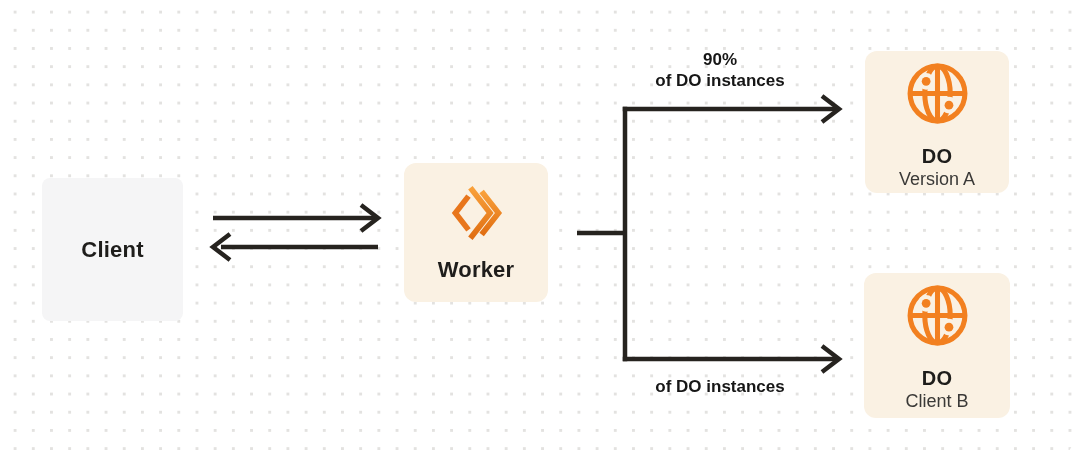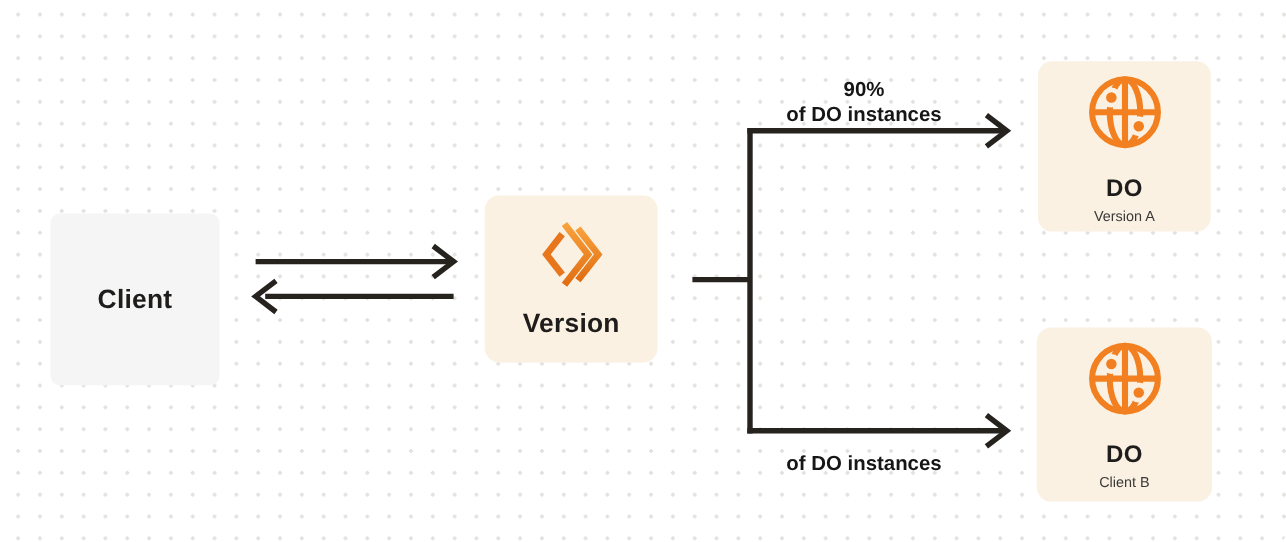--- a/index.html
+++ b/index.html
@@ -51,27 +51,27 @@
     background:var(--node-cream);border-radius:12px;
     justify-content:flex-start;padding-top:10px;box-sizing:border-box;
   }
   .node-do-a{left:865px;top:51px;width:144px;height:142px;}
   .node-do-b{left:864px;top:273px;width:146px;height:145px;}
   .node-do .do-title{
     margin-top:14px;font-size:20px;font-weight:700;color:var(--text-primary);
     line-height:24px;letter-spacing:.3px;
   }
   .node-do .do-subtitle{
-    font-size:12px;font-weight:400;color:var(--text-secondary);line-height:22px;text-align:right;
+    font-size:18px;font-weight:400;color:var(--text-secondary);line-height:22px;text-align:right;
   }
   .flow-label{
     position:absolute;width:220px;text-align:center;
     font-size:17px;font-weight:700;line-height:21px;color:var(--text-label);
   }
-  .flow-label-90{left:610px;top:64px;}
+  .flow-label-90{left:610px;top:49px;}
   .flow-label-10{left:610px;top:376px;}
 </style>
 </head>
 <body>
 
 <div class="canvas">
 
   <svg class="connectors" viewBox="0 0 1072 452">
 
     <g>
@@ -113,21 +113,21 @@
             <stop offset="1" stop-color="#E06E12"></stop>
           </linearGradient>
         </defs>
         <g fill="none" stroke-width="6" stroke-linejoin="miter">
           <path d="M24 14 L10 32 L24 50" stroke="#E8761C"></path>
           <path d="M26 5 L47 32 L26 59" stroke="url(#wgrad)"></path>
           <path d="M38 9 L56 32 L38 55" stroke="url(#wgrad)"></path>
         </g>
       </svg>
     </span>
-    <span class="node-label">Version</span>
+    <span class="node-label">Worker</span>
   </div>
 
   <div class="flow-label flow-label-90">
     <div>90%</div>
     <div>of DO instances</div>
   </div>
 
   <div class="flow-label flow-label-10">
     <div>of DO instances</div>
   </div>

